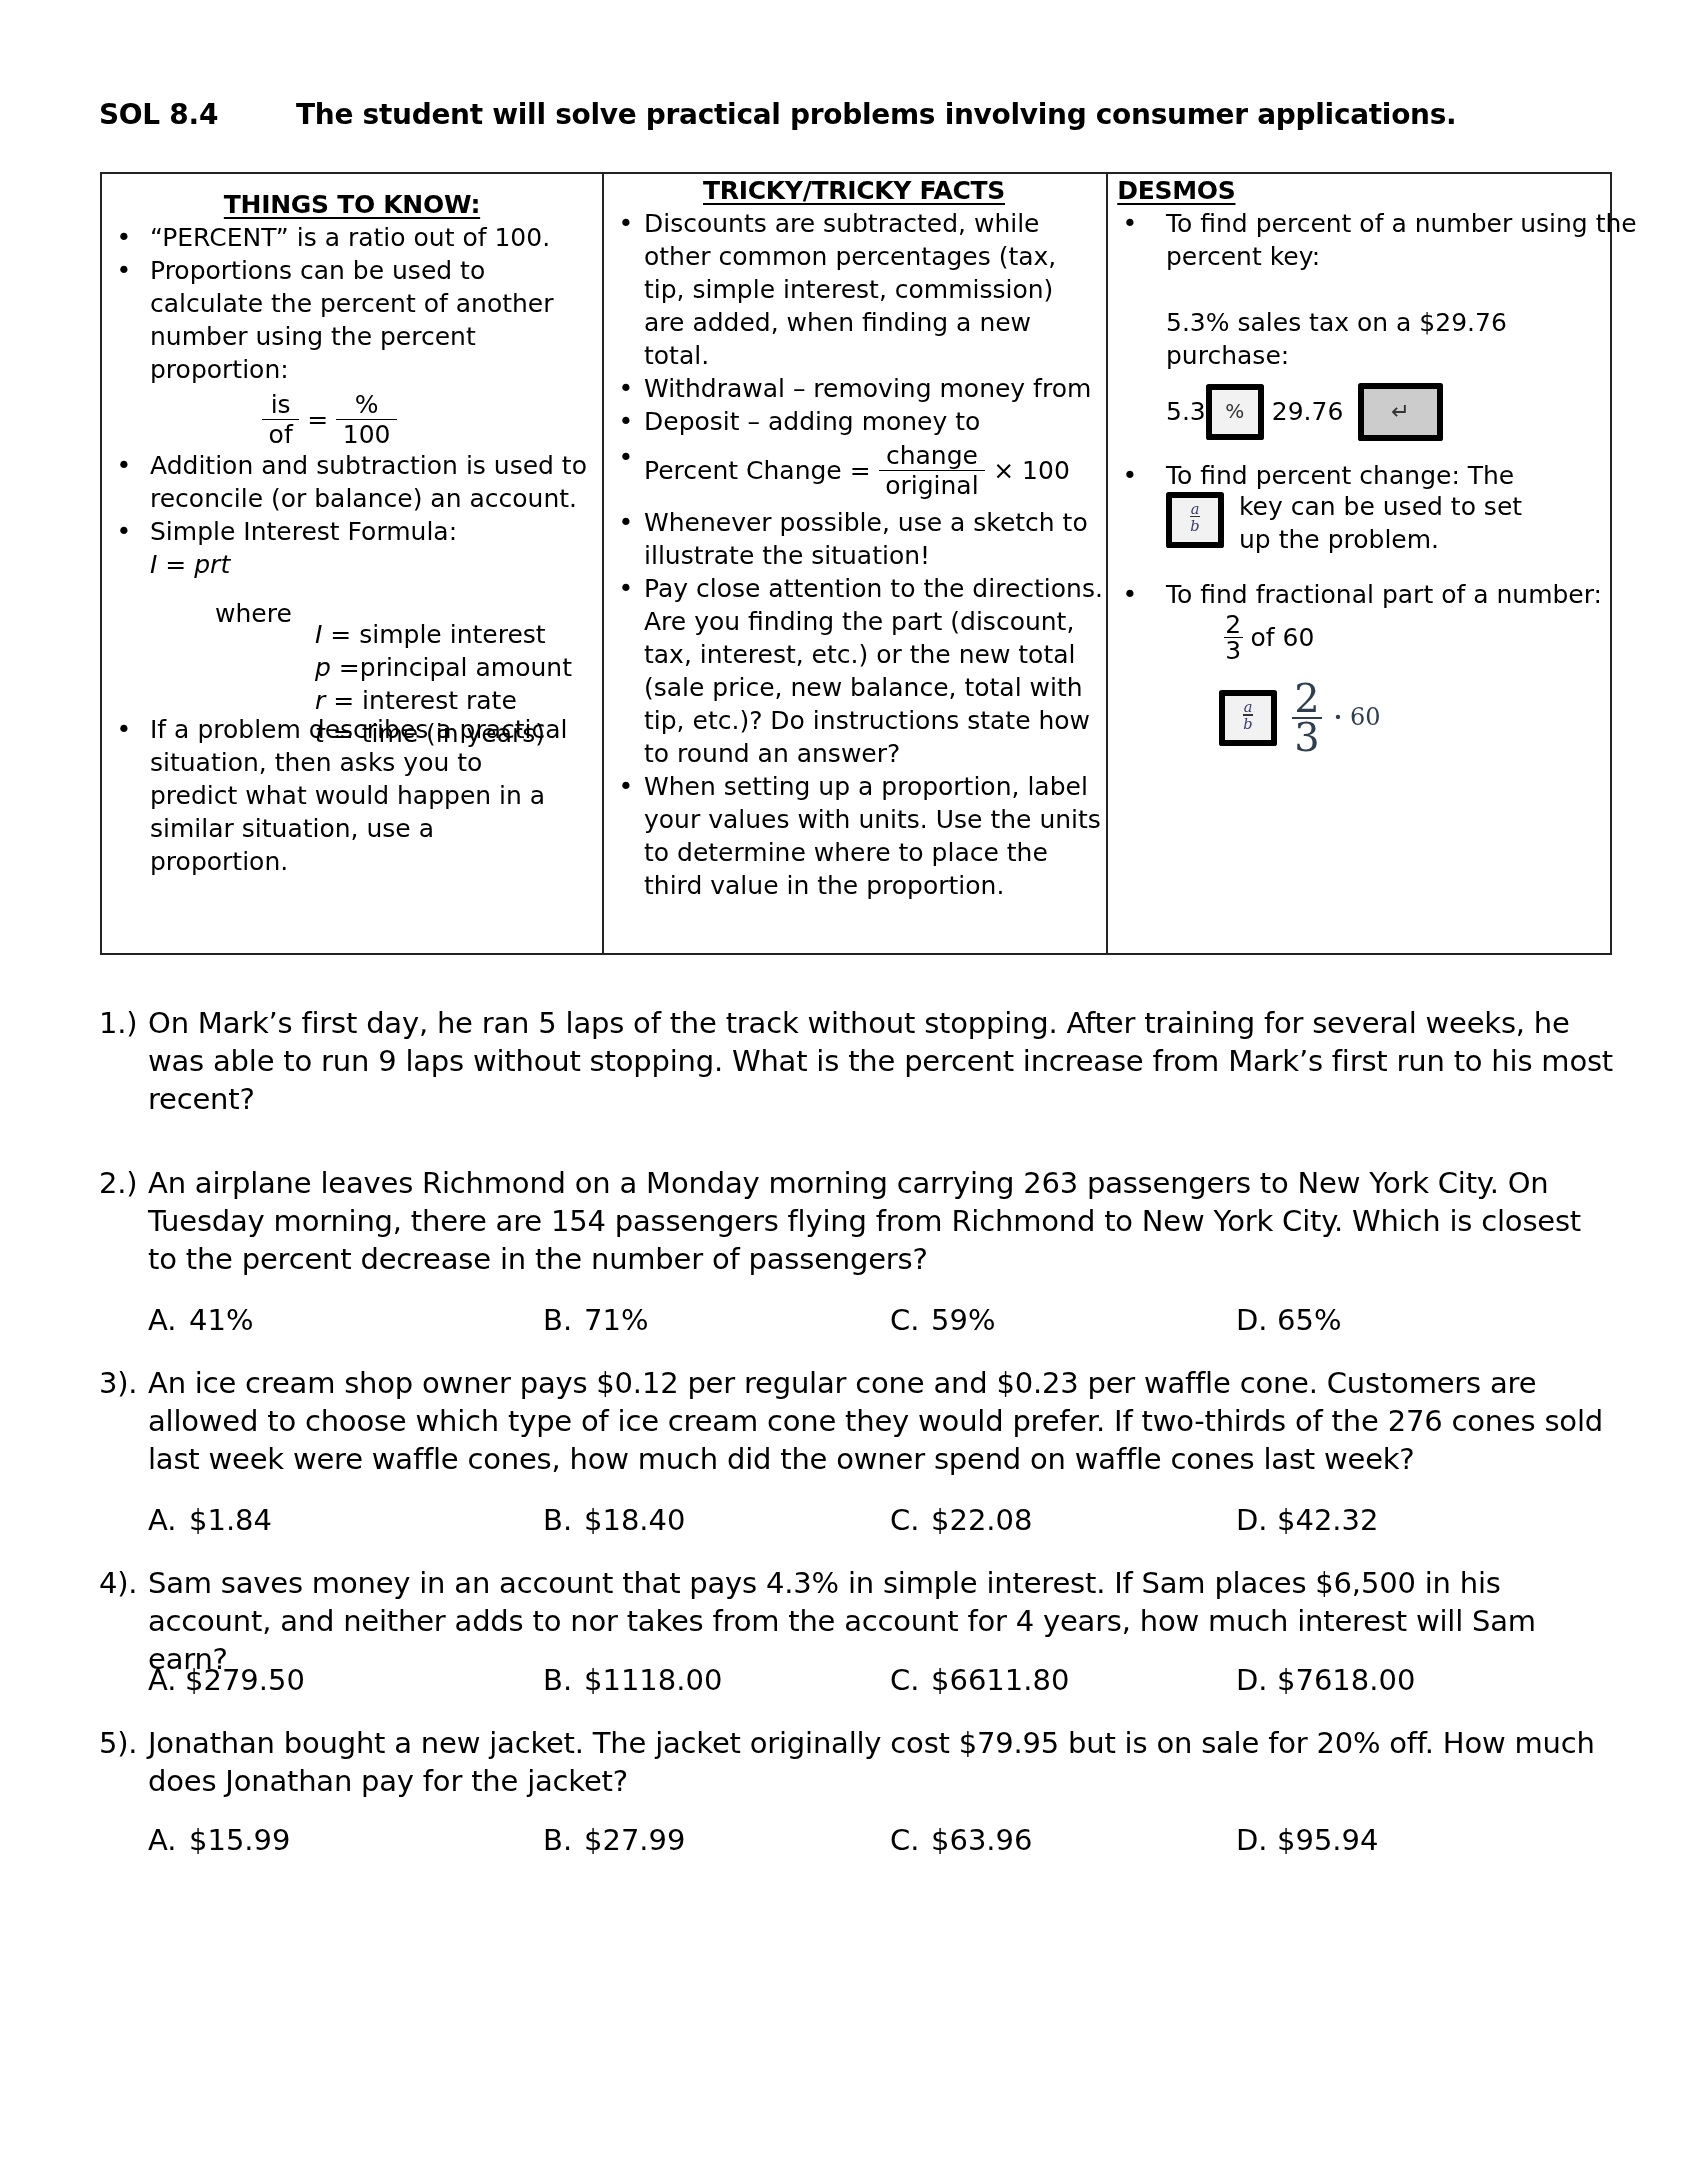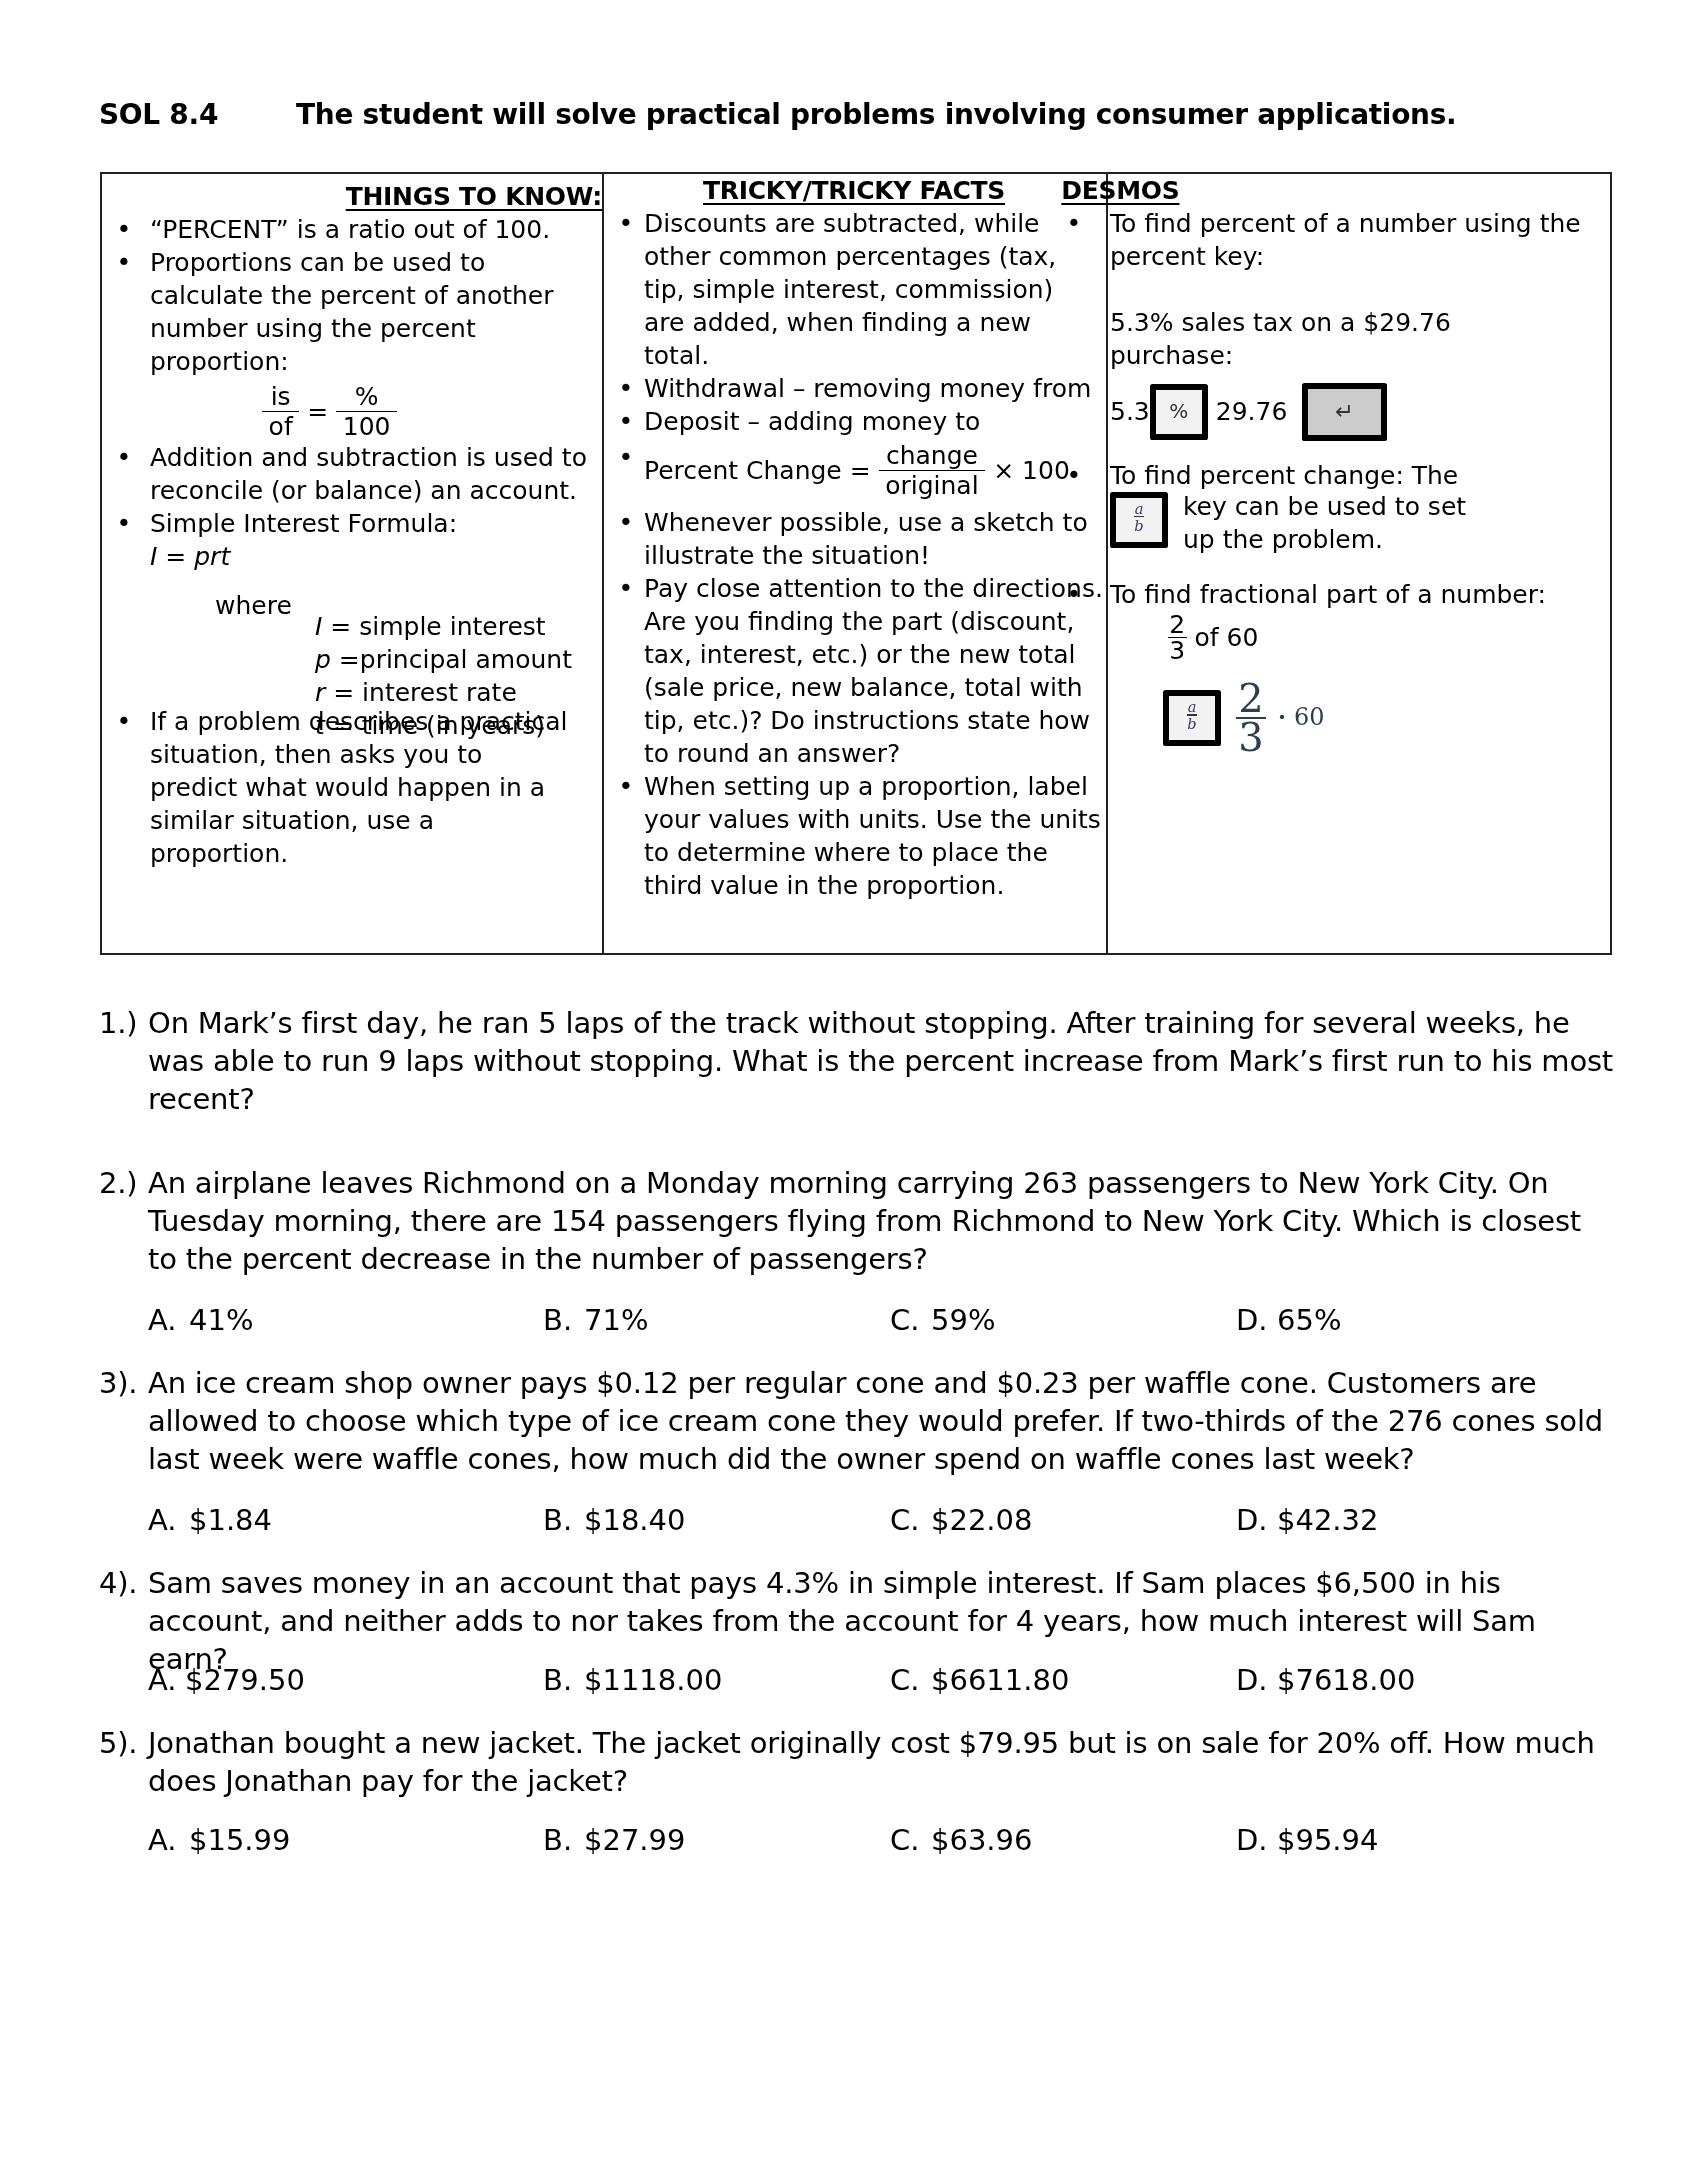--- a/index.html
+++ b/index.html
@@ -54,21 +54,21 @@
 <body>
 
 <div class="abs title" id="sol-code">SOL 8.4</div>
 <div class="abs title" id="sol-title">The student will solve practical problems involving consumer applications.</div>
 
 <div class="abs grid"></div>
 <div class="abs vline" style="left:602px"></div>
 <div class="abs vline" style="left:1106px"></div>
 
 <div class="abs col" style="left:102px; width:500px;">
-  <div style="text-align:right; margin-top:7px;">
+  <div style="text-align:center; margin-top:15px;">
     <span class="col-head">THINGS TO KNOW:</span>
   </div>
   <ul class="bullet-list" style="line-height:33px;">
     <li><span>“PERCENT” is a ratio out of 100.</span></li>
     <li style="padding-right:40px;">
       <span>Proportions can be used to calculate the percent of another number using the percent proportion:</span>
       <div style="padding-left:112px; margin:4px 0 0 0;">
         <span class="frac"><span class="num">is</span><span class="den">of</span></span>
         <span style="vertical-align:middle;">=</span>
         <span class="frac"><span class="num">%</span><span class="den">100</span></span>
@@ -108,21 +108,21 @@
       <span style="vertical-align:middle;">Percent Change = </span>
       <span class="frac"><span class="num">change</span><span class="den">original</span></span>
       <span style="vertical-align:middle;">× 100</span>
     </li>
     <li style="padding-left:40px;"><span>Whenever possible, use a sketch to illustrate the situation!</span></li>
     <li style="padding-left:40px;"><span>Pay close attention to the directions.  Are you finding the part (discount, tax, interest, etc.) or the new total (sale price, new balance, total with tip, etc.)?  Do instructions state how to round an answer?</span></li>
     <li style="padding-left:40px;"><span>When setting up a proportion, label your values with units.  Use the units to determine where to place the third value in the proportion.</span></li>
   </ul>
 </div>
 
-<div class="abs col" style="left:1052px; width:558px;">
+<div class="abs col" style="left:1108px; width:558px;">
   <div style="padding-left:9.3px; margin-top:1.3px;">
     <span class="col-head">DESMOS</span>
   </div>
   <ul class="bullet-list desmos" style="line-height:33px;">
     <li>
       <span>To find percent of a number using the percent key:</span>
       <div style="margin-top:33px; padding-right:66px;">5.3% sales tax on a $29.76 purchase:</div>
       <div style="margin-top:9.3px; height:60px; display:flex; align-items:center;">
         <span>5.3</span>
         <span class="key" style="width:58px; height:56px; line-height:42px; font-size:20px;"><span>%</span></span>

